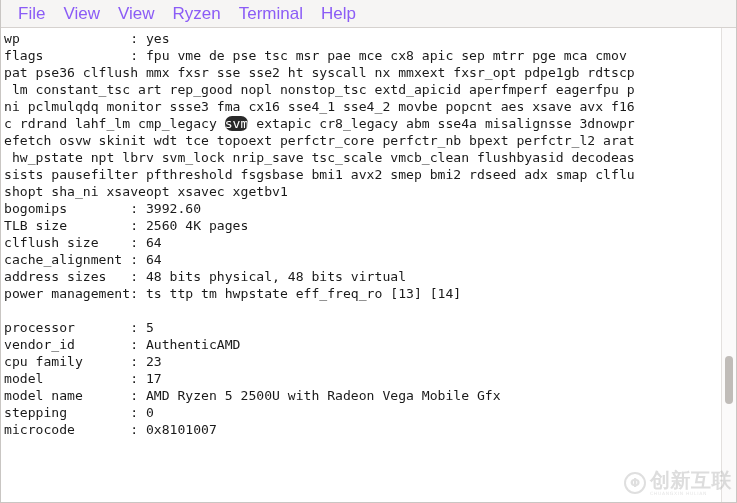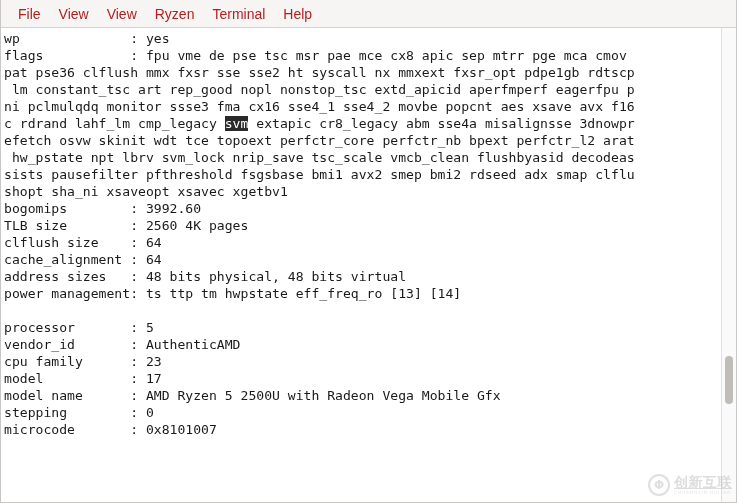--- a/index.html
+++ b/index.html
@@ -99,22 +99,22 @@
     height: 27px;
     flex: 0 0 27px;
     background: #f6f5f4;
     border-bottom: 1px solid #d6d2cf;
     display: flex;
     align-items: center;
     padding-left: 8px;
     user-select: none;
   }
   .menu-item {
-    font-size: 14px;
-    color: #b91c1c;
+    font-size: 17px;
+    color: #8b5cf6;
     padding: 3px 9px;
     cursor: default;
     white-space: nowrap;
   }
 
   
   .term-area {
     position: relative;
     flex: 1 1 auto;
     background: #ffffff;
@@ -134,20 +134,21 @@
     white-space: pre;
     letter-spacing: 0px;
   }
   .term-line {
     height: 17px;
     white-space: pre;
   }
   .hl {
     background: #2a2a2a;
     color: #ffffff;
+    border-radius: 7px;
   }
 
   
   .scrollbar {
     flex: 0 0 14px;
     width: 14px;
     background: #fbfafa;
     border-left: 1px solid #e3e0de;
     position: relative;
   }
@@ -183,25 +184,24 @@
     justify-content: center;
     font-family: "DejaVu Sans", sans-serif;
     font-size: 12px;
     font-weight: bold;
     color: #b9b9b9;
     margin-right: 4px;
   }
   .wm-texts { display: flex; flex-direction: column; line-height: 1; }
   .wm-cn {
     font-family: "DejaVu Sans", sans-serif;
-    font-size: 14px;
+    font-size: 20px;
     font-weight: bold;
     color: #b4b4b4;
     letter-spacing: 0.5px;
-    text-decoration: underline;
   }
   .wm-en {
     font-family: "DejaVu Sans", sans-serif;
     font-size: 4.5px;
     color: #c4c4c4;
     letter-spacing: 0.7px;
     margin-top: 2px;
   }
 </style>
 </head>

